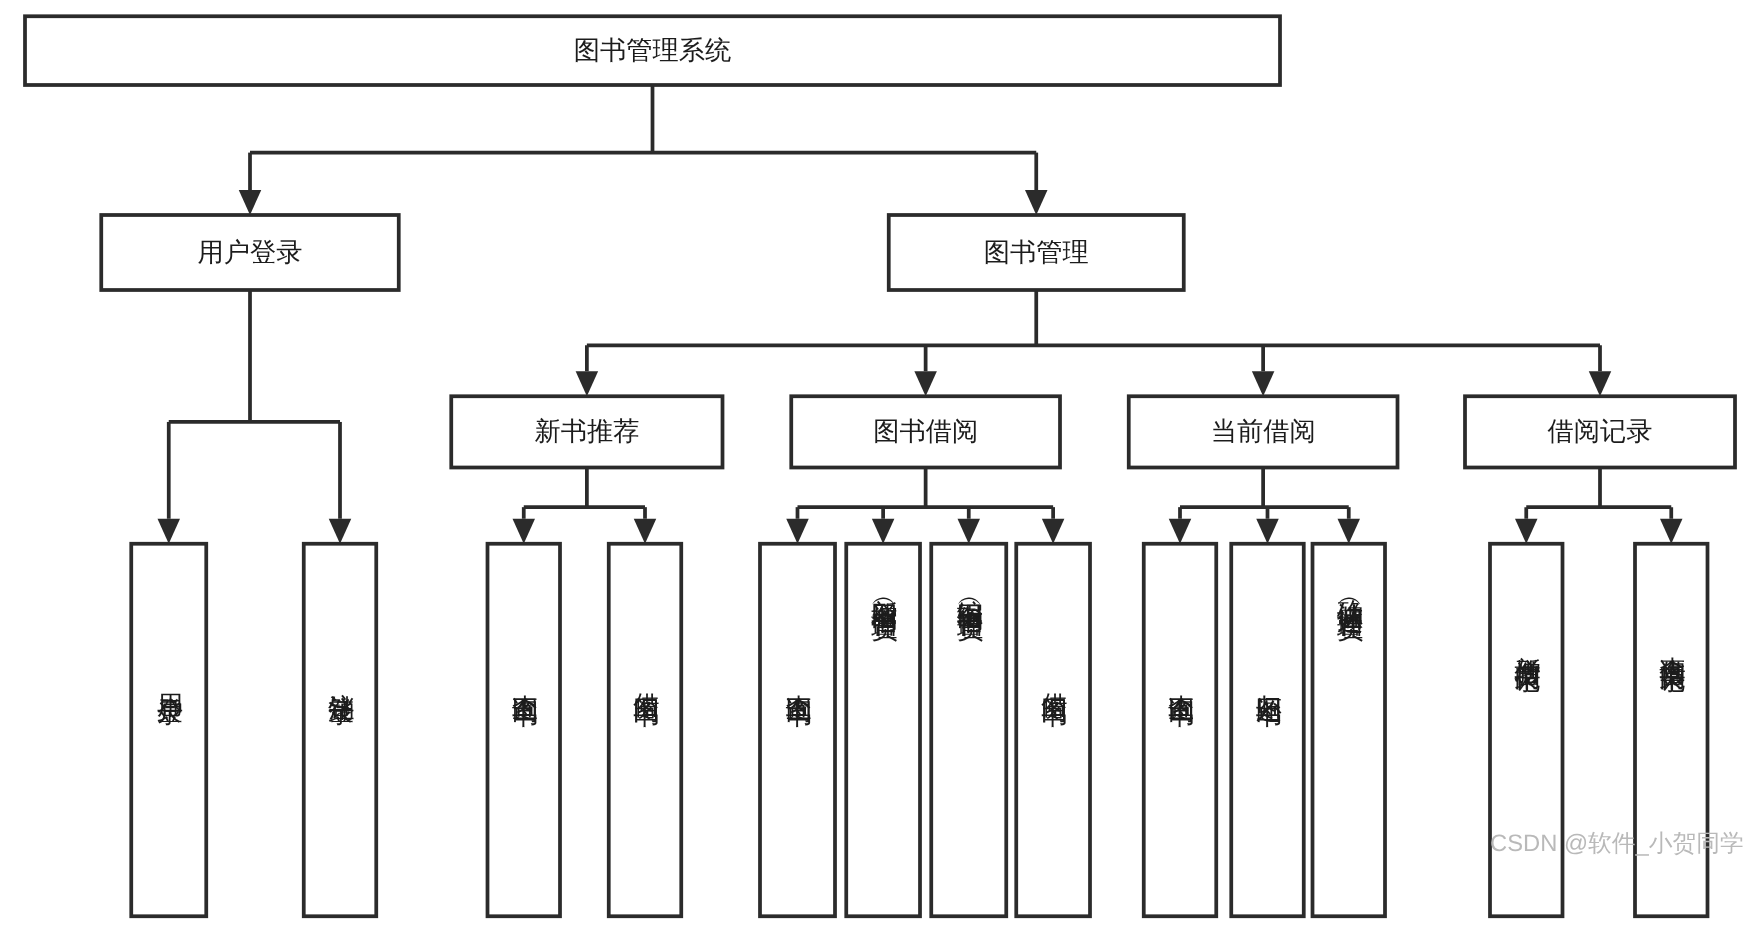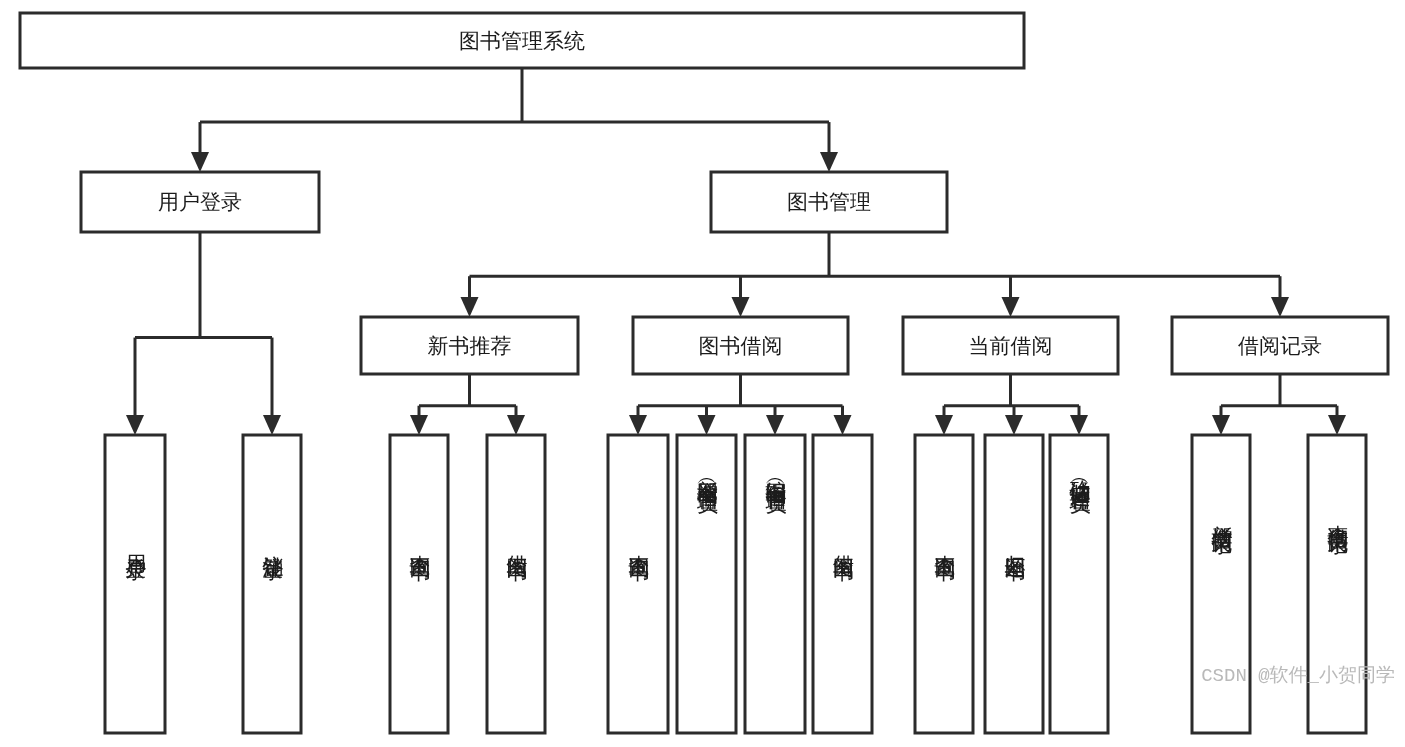--- a/index.html
+++ b/index.html
@@ -54,21 +54,21 @@
     fill: #1c1c1c;
     writing-mode: vertical-rl;
     text-orientation: upright;
     text-anchor: middle;
     letter-spacing: 2px;
   }
   .watermark {
     position: absolute;
     right: 10px;
     bottom: 6px;
-    font-family: Liberation Mono, monospace;
+    font-family: Liberation Sans, sans-serif;
     font-size: 19px;
     color: #b9b9b9;
     white-space: nowrap;
     user-select: none;
     pointer-events: none;
   }
 </style>
 </head>
 <body>
 

